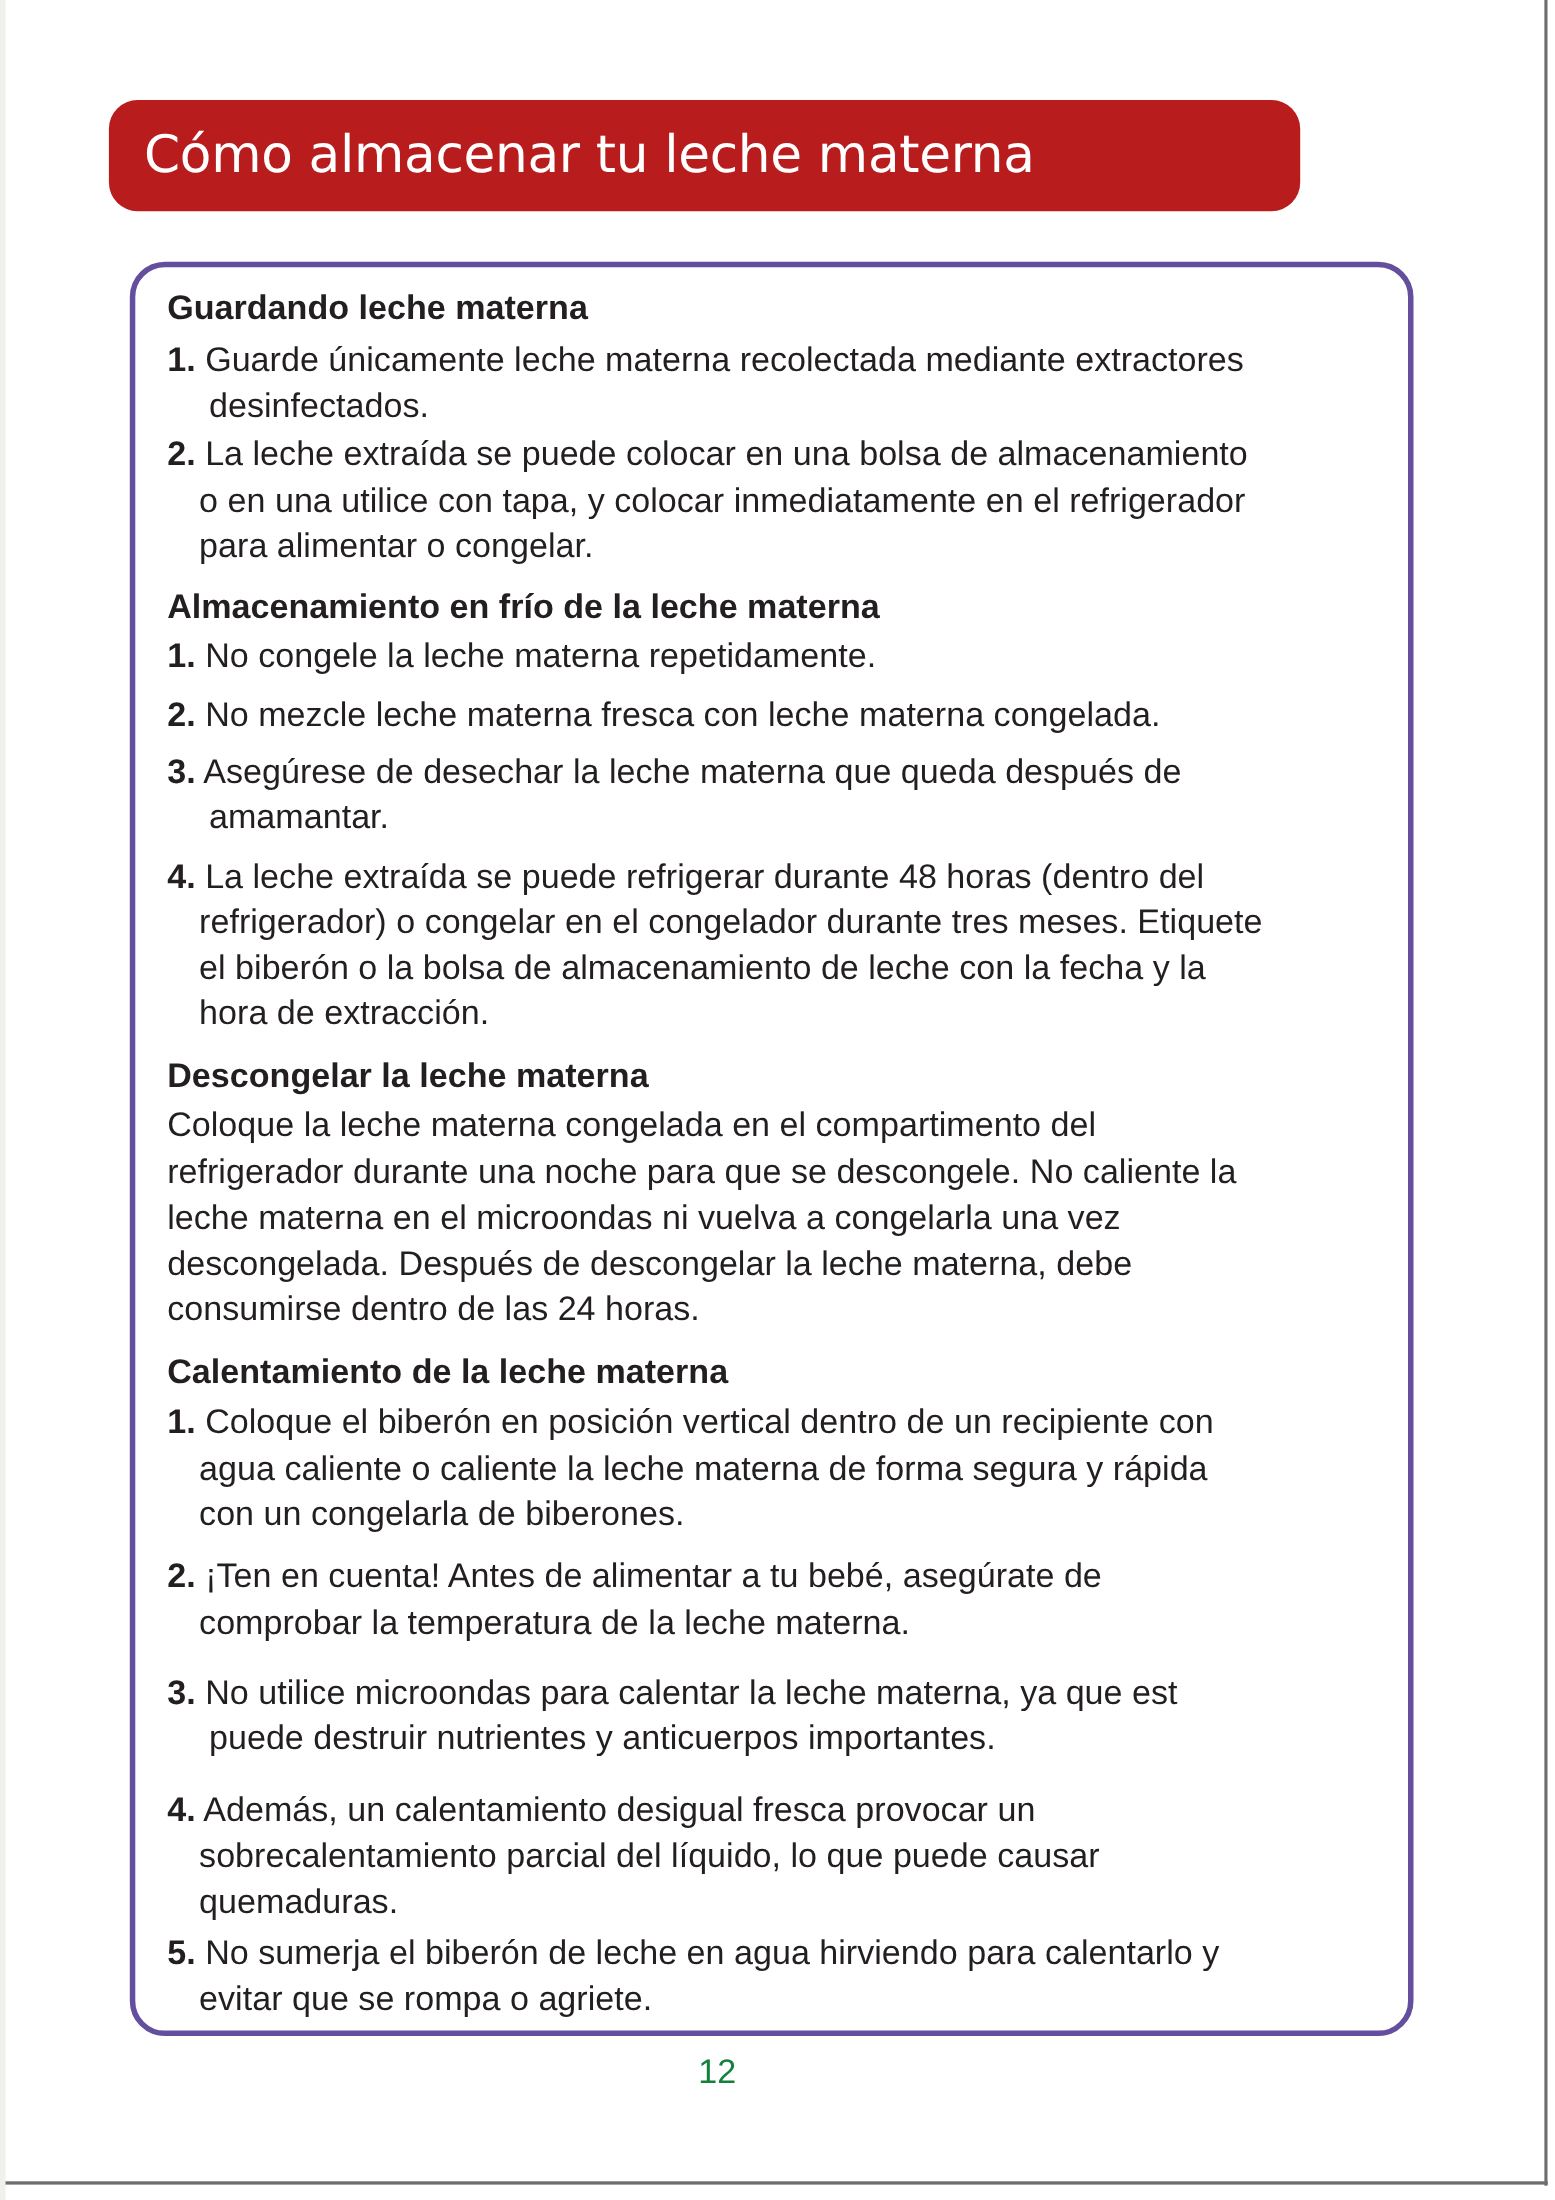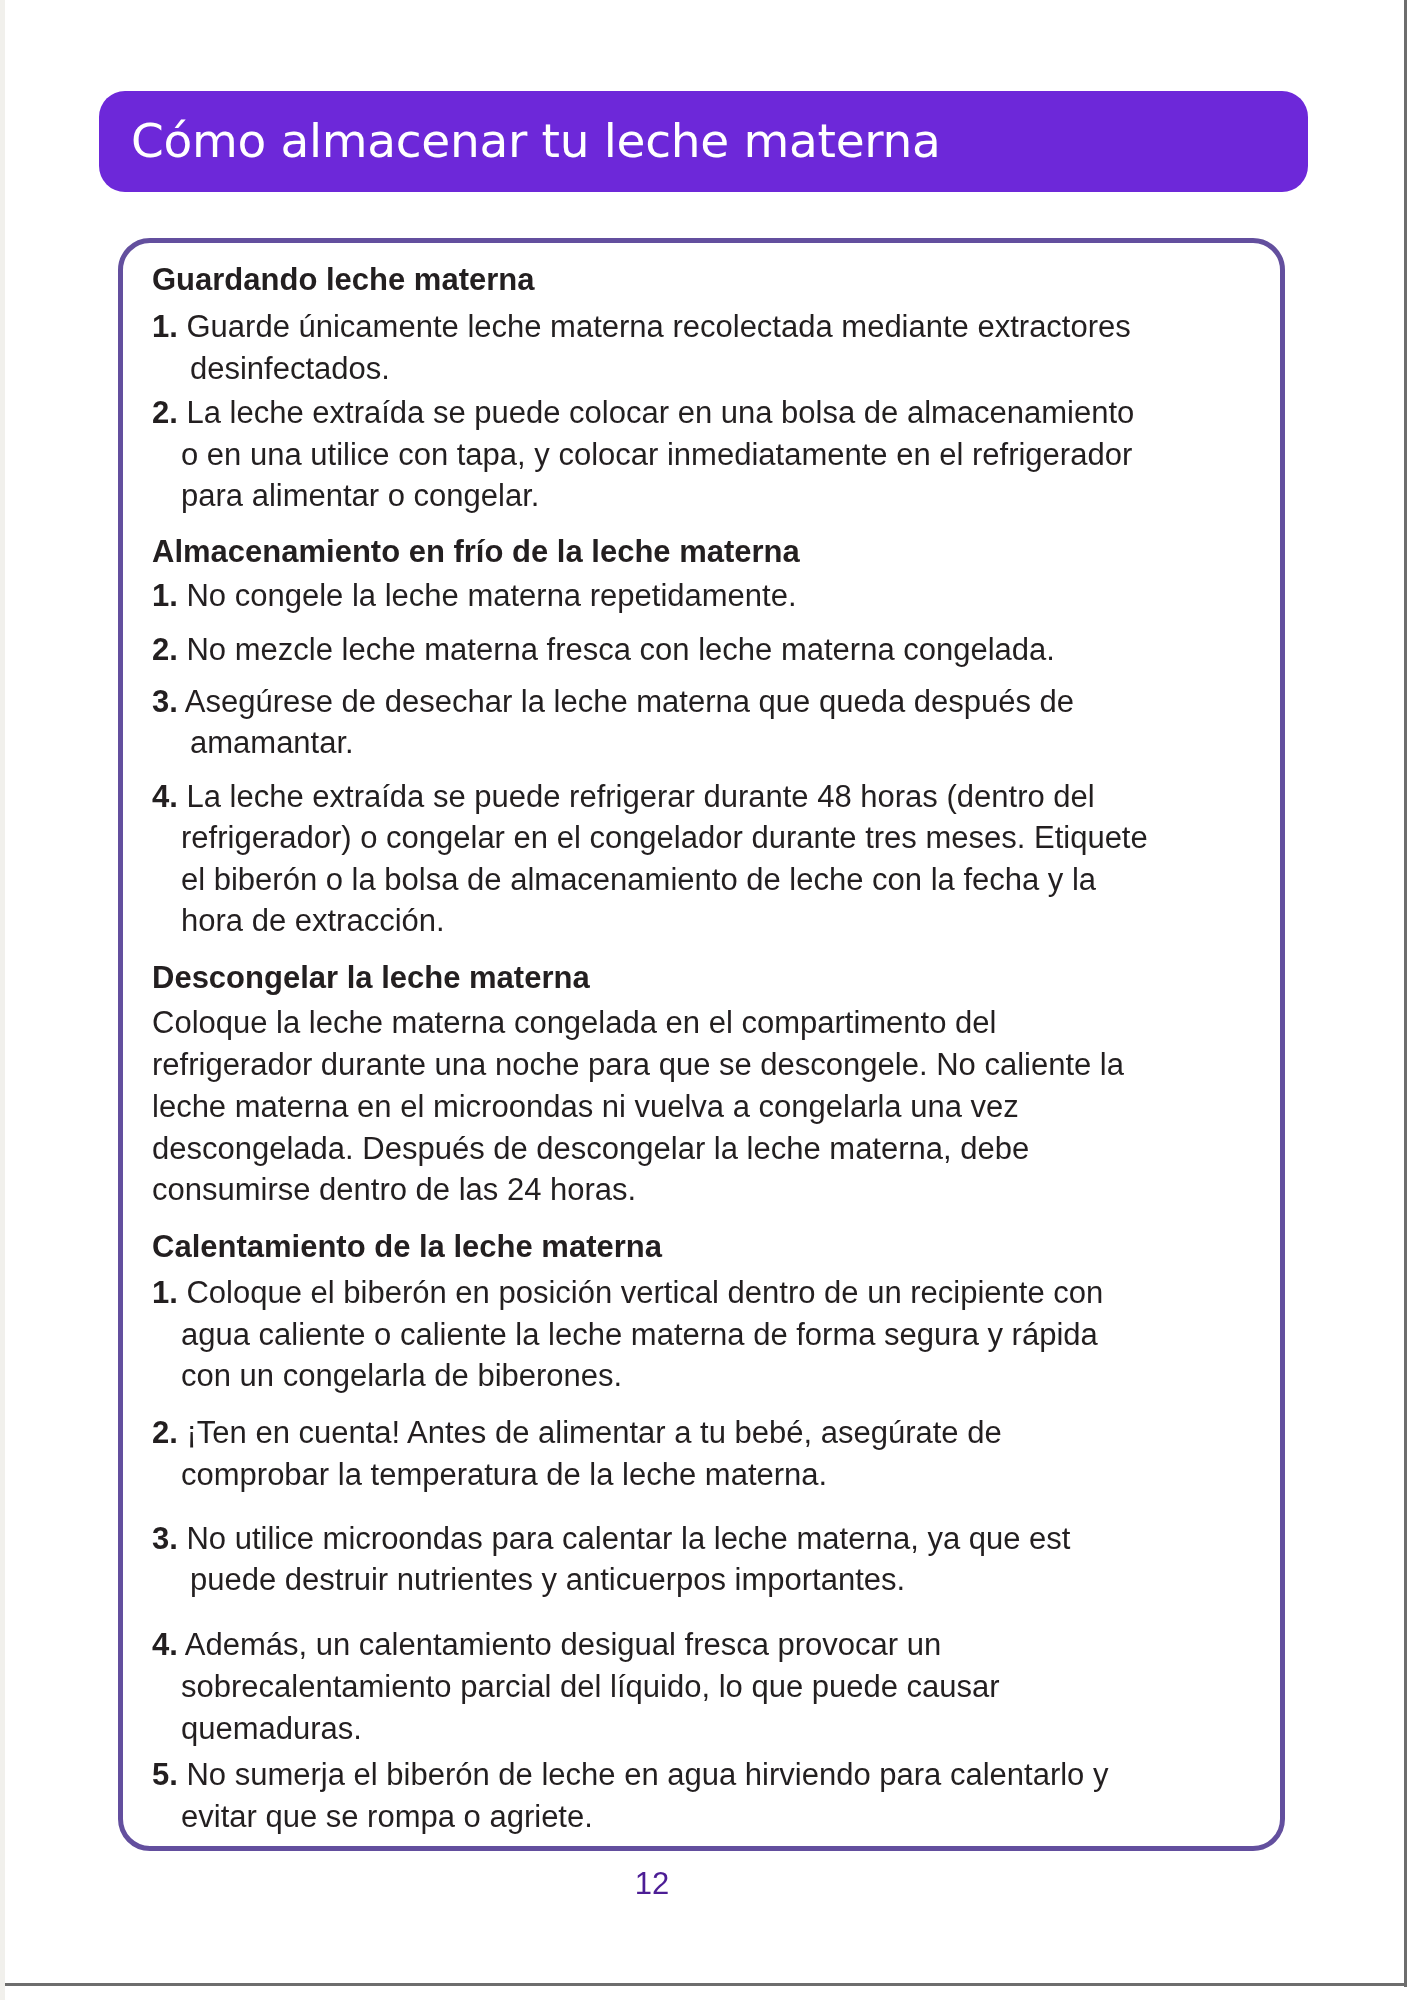--- a/index.html
+++ b/index.html
@@ -19,22 +19,22 @@
   }
   .right-gutter {
     position: absolute; left: 1407px; top: 0; width: 7px; height: 2000px;
     background: #ffffff;
   }
   .bottom-edge {
     position: absolute; left: 5px; top: 1983px; width: 1402px; height: 3px;
     background: #6d6d6d;
   }
   .title-bar {
-    position: absolute; left: 99px; top: 91px; width: 1209px; height: 101px;
-    background: #6d28d9; border-radius: 26px;
+    position: absolute; left: 99px; top: 91px; width: 1083px; height: 101px;
+    background: #b91c1c; border-radius: 26px;
     box-sizing: border-box;
   }
   .title-text {
     position: absolute; left: 32px; top: 22px;
     font-family: "DejaVu Sans", sans-serif;
     font-size: 47px; color: #ffffff; letter-spacing: -0.3px;
     white-space: nowrap; line-height: 56px;
   }
   .content-box {
     position: absolute; left: 118px; top: 238px; width: 1167px; height: 1613px;
@@ -44,21 +44,21 @@
   .line {
     position: absolute; left: 152px; white-space: nowrap;
     font-size: 31px; line-height: 40px; color: #231f20;
   }
   .line.ind { left: 190px; }
   .line.ind2 { left: 181px; }
   .heading { font-weight: bold; }
   .num { font-weight: bold; }
   .page-number {
     position: absolute; left: 0; width: 1304px; top: 1864px;
-    text-align: center; font-size: 31px; line-height: 40px; color: #4c1d95;
+    text-align: center; font-size: 31px; line-height: 40px; color: #15803d;
   }
 </style>
 </head>
 <body>
 
 <div class="left-strip"></div>
 <div class="right-edge"></div>
 <div class="right-gutter"></div>
 <div class="bottom-edge"></div>
 

